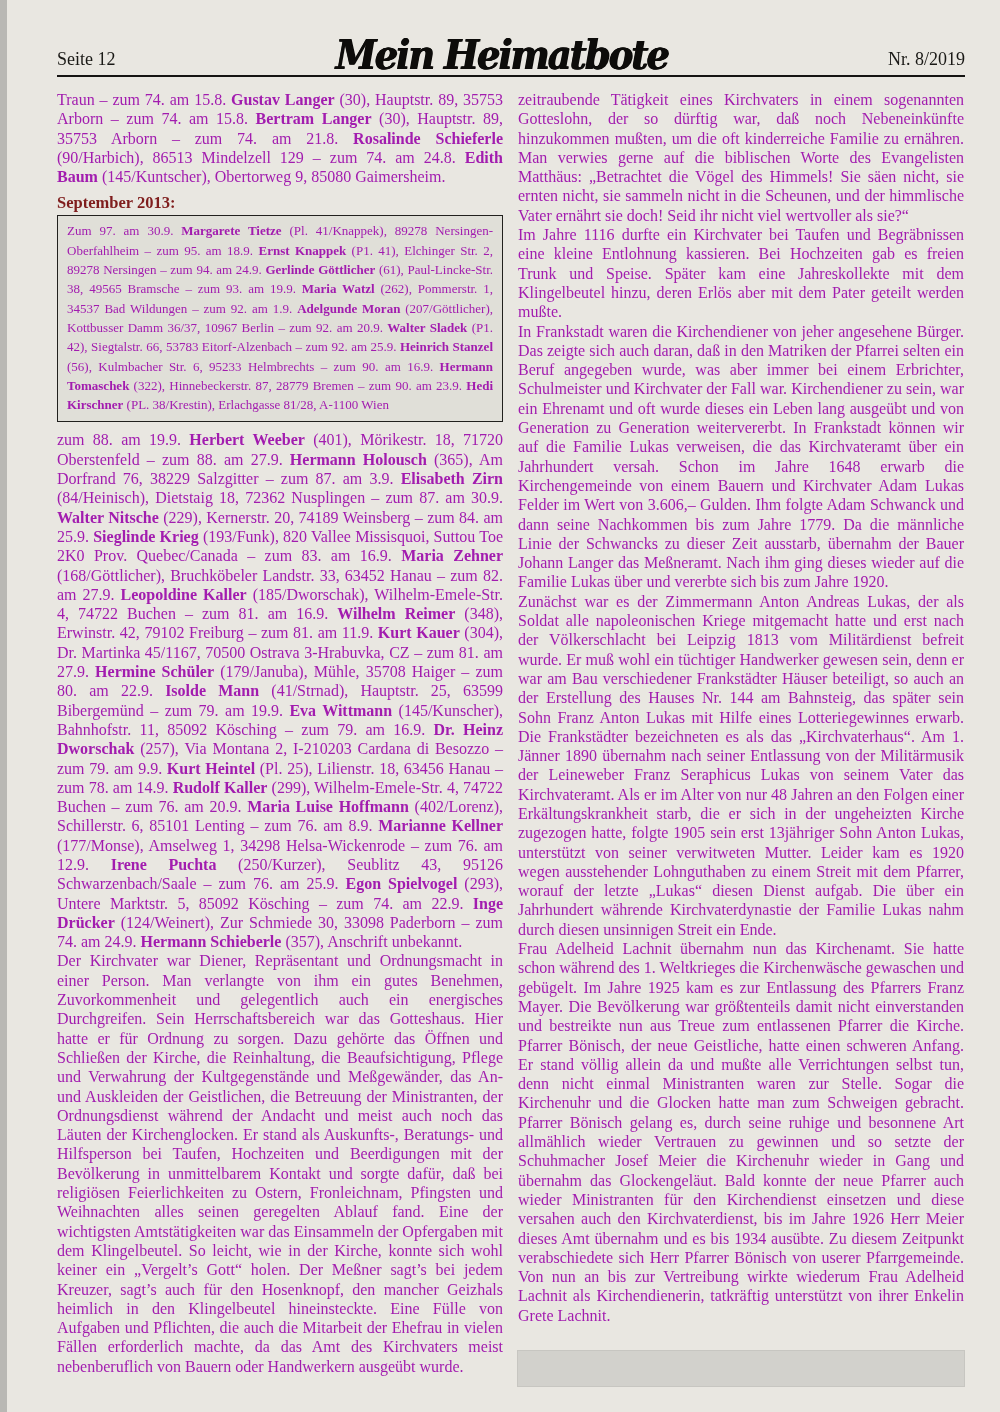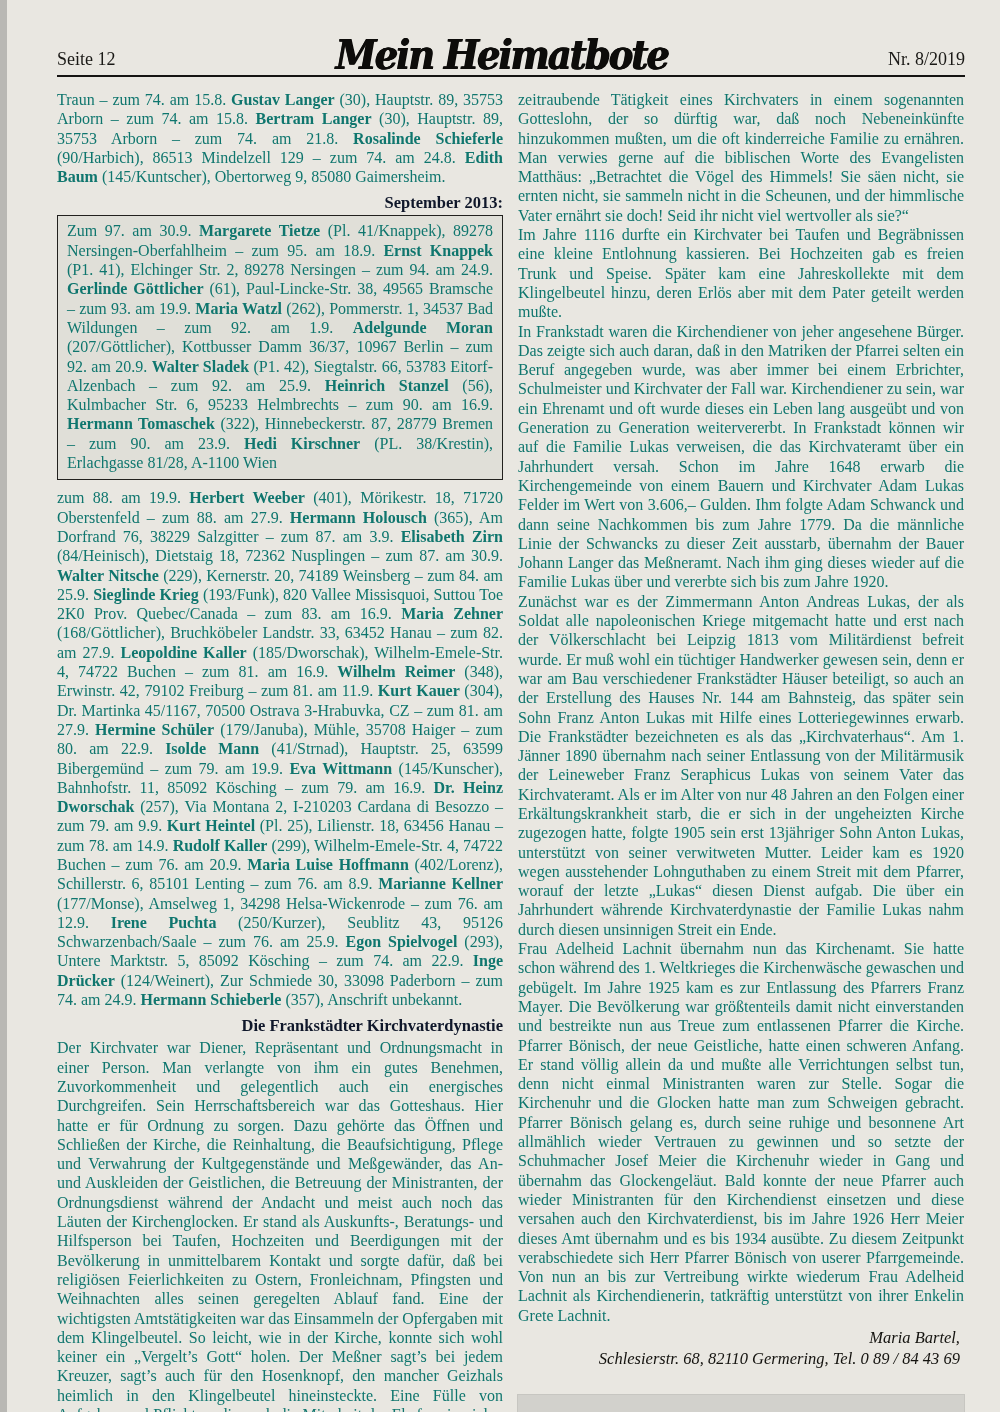--- a/index.html
+++ b/index.html
@@ -35,33 +35,33 @@
     transform:scaleY(1.12);
     text-shadow:0.7px 0 0 #0d0c0a, -0.4px 0 0 #0d0c0a;
     position:relative; top:2px;
   }
   
   .columns { display:flex; gap:15px; margin-top:13px; }
   .col { width:446px; color:#141311; }
   .col p, .para {
     font-size:16px; line-height:19.3px;
     text-align:justify;
-    color:#0f766e;
+    color:#a21caf;
   }
   .heading {
-    font-size:16.5px; font-weight:bold; color:#0f172a;
-    margin:7px 0 3px 0; line-height:19px;text-align:right;
+    font-size:16.5px; font-weight:bold; color:#7f1d1d;
+    margin:7px 0 3px 0; line-height:19px;
   }
   .sept-box {
     border:1.6px solid #22211e;
     background:#e0dfd8;
     padding:5px 9px 7px 9px;
     margin:3px 0 8px 0;
   }
-  .sept-box .para { font-size:16px; line-height:19.3px; }
+  .sept-box .para { font-size:13px; line-height:19.3px; }
   
   .signature {
     margin-top:2px;
     text-align:right;
     font-style:italic;
     font-size:16.5px; line-height:21px;
     color:#14130f;
     padding-right:4px;
   }
   
@@ -90,38 +90,33 @@
       <p class="para">Traun – zum 74. am 15.8. <b>Gustav Langer</b> (30), Hauptstr. 89, 35753 Arborn – zum 74. am 15.8. <b>Bertram Langer</b> (30), Hauptstr. 89, 35753 Arborn – zum 74. am 21.8. <b>Rosalinde Schieferle</b> (90/Harbich), 86513 Mindelzell 129 – zum 74. am 24.8. <b>Edith Baum</b> (145/Kuntscher), Obertorweg 9, 85080 Gaimersheim.</p>
 
       <div class="heading">September 2013:</div>
 
       <div class="sept-box">
         <p class="para">Zum 97. am 30.9. <b>Margarete Tietze</b> (Pl. 41/Knappek), 89278 Nersingen-Oberfahlheim – zum 95. am 18.9. <b>Ernst Knappek</b> (P1. 41), Elchinger Str. 2, 89278 Nersingen – zum 94. am 24.9. <b>Gerlinde Göttlicher</b> (61), Paul-Lincke-Str. 38, 49565 Bramsche – zum 93. am 19.9. <b>Maria Watzl</b> (262), Pommerstr. 1, 34537 Bad Wildungen – zum 92. am 1.9. <b>Adelgunde Moran</b> (207/Göttlicher), Kottbusser Damm 36/37, 10967 Berlin – zum 92. am 20.9. <b>Walter Sladek</b> (P1. 42), Siegtalstr. 66, 53783 Eitorf-Alzenbach – zum 92. am 25.9. <b>Heinrich Stanzel</b> (56), Kulmbacher Str. 6, 95233 Helmbrechts – zum 90. am 16.9. <b>Hermann Tomaschek</b> (322), Hinnebeckerstr. 87, 28779 Bremen – zum 90. am 23.9. <b>Hedi Kirschner</b> (PL. 38/Krestin), Erlachgasse 81/28, A-1100 Wien</p>
       </div>
 
       <p class="para">zum 88. am 19.9. <b>Herbert Weeber</b> (401), Mörikestr. 18, 71720 Oberstenfeld – zum 88. am 27.9. <b>Hermann Holousch</b> (365), Am Dorfrand 76, 38229 Salzgitter – zum 87. am 3.9. <b>Elisabeth Zirn</b> (84/Heinisch), Dietstaig 18, 72362 Nusplingen – zum 87. am 30.9. <b>Walter Nitsche</b> (229), Kernerstr. 20, 74189 Weinsberg – zum 84. am 25.9. <b>Sieglinde Krieg</b> (193/Funk), 820 Vallee Missisquoi, Suttou Toe 2K0 Prov. Quebec/Canada – zum 83. am 16.9. <b>Maria Zehner</b> (168/Göttlicher), Bruchköbeler Landstr. 33, 63452 Hanau – zum 82. am 27.9. <b>Leopoldine Kaller</b> (185/Dworschak), Wilhelm-Emele-Str. 4, 74722 Buchen – zum 81. am 16.9. <b>Wilhelm Reimer</b> (348), Erwinstr. 42, 79102 Freiburg – zum 81. am 11.9. <b>Kurt Kauer</b> (304), Dr. Martinka 45/1167, 70500 Ostrava 3-Hrabuvka, CZ – zum 81. am 27.9. <b>Hermine Schüler</b> (179/Januba), Mühle, 35708 Haiger – zum 80. am 22.9. <b>Isolde Mann</b> (41/Strnad), Hauptstr. 25, 63599 Bibergemünd – zum 79. am 19.9. <b>Eva Wittmann</b> (145/Kunscher), Bahnhofstr. 11, 85092 Kösching – zum 79. am 16.9. <b>Dr. Heinz Dworschak</b> (257), Via Montana 2, I-210203 Cardana di Besozzo – zum 79. am 9.9. <b>Kurt Heintel</b> (Pl. 25), Lilienstr. 18, 63456 Hanau – zum 78. am 14.9. <b>Rudolf Kaller</b> (299), Wilhelm-Emele-Str. 4, 74722 Buchen – zum 76. am 20.9. <b>Maria Luise Hoffmann</b> (402/Lorenz), Schillerstr. 6, 85101 Lenting – zum 76. am 8.9. <b>Marianne Kellner</b> (177/Monse), Amselweg 1, 34298 Helsa-Wickenrode – zum 76. am 12.9. <b>Irene Puchta</b> (250/Kurzer), Seublitz 43, 95126 Schwarzenbach/Saale – zum 76. am 25.9. <b>Egon Spielvogel</b> (293), Untere Marktstr. 5, 85092 Kösching – zum 74. am 22.9. <b>Inge Drücker</b> (124/Weinert), Zur Schmiede 30, 33098 Paderborn – zum 74. am 24.9. <b>Hermann Schieberle</b> (357), Anschrift unbekannt.</p>
 
-      <div class="heading">Die Frankstädter Kirchvaterdynastie</div>
 
       <div>
           <p>Der Kirchvater war Diener, Repräsentant und Ordnungsmacht in einer Person. Man verlangte von ihm ein gutes Benehmen, Zuvorkommenheit und gelegentlich auch ein energisches Durchgreifen. Sein Herrschaftsbereich war das Gotteshaus. Hier hatte er für Ordnung zu sorgen. Dazu gehörte das Öffnen und Schließen der Kirche, die Reinhaltung, die Beaufsichtigung, Pflege und Verwahrung der Kultgegenstände und Meßgewänder, das An- und Auskleiden der Geistlichen, die Betreuung der Ministranten, der Ordnungsdienst während der Andacht und meist auch noch das Läuten der Kirchenglocken. Er stand als Auskunfts-, Beratungs- und Hilfsperson bei Taufen, Hochzeiten und Beerdigungen mit der Bevölkerung in unmittelbarem Kontakt und sorgte dafür, daß bei religiösen Feierlichkeiten zu Ostern, Fronleichnam, Pfingsten und Weihnachten alles seinen geregelten Ablauf fand. Eine der wichtigsten Amtstätigkeiten war das Einsammeln der Opfergaben mit dem Klingelbeutel. So leicht, wie in der Kirche, konnte sich wohl keiner ein „Vergelt’s Gott“ holen. Der Meßner sagt’s bei jedem Kreuzer, sagt’s auch für den Hosenknopf, den mancher Geizhals heimlich in den Klingelbeutel hineinsteckte. Eine Fülle von Aufgaben und Pflichten, die auch die Mitarbeit der Ehefrau in vielen Fällen erforderlich machte, da das Amt des Kirchvaters meist nebenberuflich von Bauern oder Handwerkern ausgeübt wurde.</p>
         </div>
     </div>
 
     <div class="col">
       <div>
           <p>zeitraubende Tätigkeit eines Kirchvaters in einem sogenannten Gotteslohn, der so dürftig war, daß noch Nebeneinkünfte hinzukommen mußten, um die oft kinderreiche Familie zu ernähren. Man verwies gerne auf die biblischen Worte des Evangelisten Matthäus: „Betrachtet die Vögel des Himmels! Sie säen nicht, sie ernten nicht, sie sammeln nicht in die Scheunen, und der himmlische Vater ernährt sie doch! Seid ihr nicht viel wertvoller als sie?“</p>
           <p>Im Jahre 1116 durfte ein Kirchvater bei Taufen und Begräbnissen eine kleine Entlohnung kassieren. Bei Hochzeiten gab es freien Trunk und Speise. Später kam eine Jahreskollekte mit dem Klingelbeutel hinzu, deren Erlös aber mit dem Pater geteilt werden mußte.</p>
           <p>In Frankstadt waren die Kirchendiener von jeher angesehene Bürger. Das zeigte sich auch daran, daß in den Matriken der Pfarrei selten ein Beruf angegeben wurde, was aber immer bei einem Erbrichter, Schulmeister und Kirchvater der Fall war. Kirchendiener zu sein, war ein Ehrenamt und oft wurde dieses ein Leben lang ausgeübt und von Generation zu Generation weitervererbt. In Frankstadt können wir auf die Familie Lukas verweisen, die das Kirchvateramt über ein Jahrhundert versah. Schon im Jahre 1648 erwarb die Kirchengemeinde von einem Bauern und Kirchvater Adam Lukas Felder im Wert von 3.606,– Gulden. Ihm folgte Adam Schwanck und dann seine Nachkommen bis zum Jahre 1779. Da die männliche Linie der Schwancks zu dieser Zeit ausstarb, übernahm der Bauer Johann Langer das Meßneramt. Nach ihm ging dieses wieder auf die Familie Lukas über und vererbte sich bis zum Jahre 1920.</p>
           <p>Zunächst war es der Zimmermann Anton Andreas Lukas, der als Soldat alle napoleonischen Kriege mitgemacht hatte und erst nach der Völkerschlacht bei Leipzig 1813 vom Militärdienst befreit wurde. Er muß wohl ein tüchtiger Handwerker gewesen sein, denn er war am Bau verschiedener Frankstädter Häuser beteiligt, so auch an der Erstellung des Hauses Nr. 144 am Bahnsteig, das später sein Sohn Franz Anton Lukas mit Hilfe eines Lotteriegewinnes erwarb. Die Frankstädter bezeichneten es als das „Kirchvaterhaus“. Am 1. Jänner 1890 übernahm nach seiner Entlassung von der Militärmusik der Leineweber Franz Seraphicus Lukas von seinem Vater das Kirchvateramt. Als er im Alter von nur 48 Jahren an den Folgen einer Erkältungskrankheit starb, die er sich in der ungeheizten Kirche zugezogen hatte, folgte 1905 sein erst 13jähriger Sohn Anton Lukas, unterstützt von seiner verwitweten Mutter. Leider kam es 1920 wegen ausstehender Lohnguthaben zu einem Streit mit dem Pfarrer, worauf der letzte „Lukas“ diesen Dienst aufgab. Die über ein Jahrhundert währende Kirchvaterdynastie der Familie Lukas nahm durch diesen unsinnigen Streit ein Ende.</p>
           <p>Frau Adelheid Lachnit übernahm nun das Kirchenamt. Sie hatte schon während des 1. Weltkrieges die Kirchenwäsche gewaschen und gebügelt. Im Jahre 1925 kam es zur Entlassung des Pfarrers Franz Mayer. Die Bevölkerung war größtenteils damit nicht einverstanden und bestreikte nun aus Treue zum entlassenen Pfarrer die Kirche. Pfarrer Bönisch, der neue Geistliche, hatte einen schweren Anfang. Er stand völlig allein da und mußte alle Verrichtungen selbst tun, denn nicht einmal Ministranten waren zur Stelle. Sogar die Kirchenuhr und die Glocken hatte man zum Schweigen gebracht. Pfarrer Bönisch gelang es, durch seine ruhige und besonnene Art allmählich wieder Vertrauen zu gewinnen und so setzte der Schuhmacher Josef Meier die Kirchenuhr wieder in Gang und übernahm das Glockengeläut. Bald konnte der neue Pfarrer auch wieder Ministranten für den Kirchendienst einsetzen und diese versahen auch den Kirchvaterdienst, bis im Jahre 1926 Herr Meier dieses Amt übernahm und es bis 1934 ausübte. Zu diesem Zeitpunkt verabschiedete sich Herr Pfarrer Bönisch von userer Pfarrgemeinde. Von nun an bis zur Vertreibung wirkte wiederum Frau Adelheid Lachnit als Kirchendienerin, tatkräftig unterstützt von ihrer Enkelin Grete Lachnit.</p>
         </div>
 
-      <div class="signature">
-        <div>Maria Bartel,</div>
-        <div>Schlesierstr. 68, 82110 Germering, Tel. 0 89 / 84 43 69</div>
-      </div>
 
       <div class="redaktion-box"></div>
     </div>
 
   </div>
 </div>
 
 </body></html>

